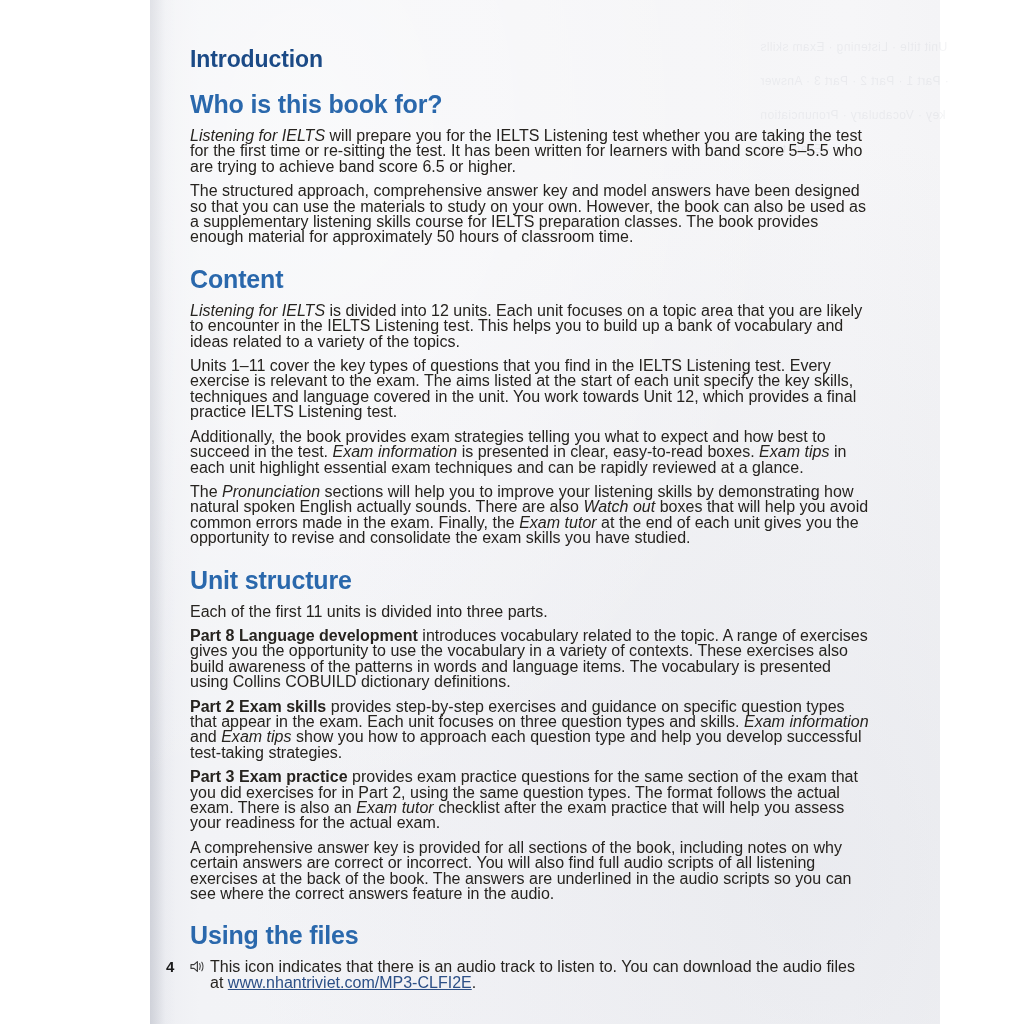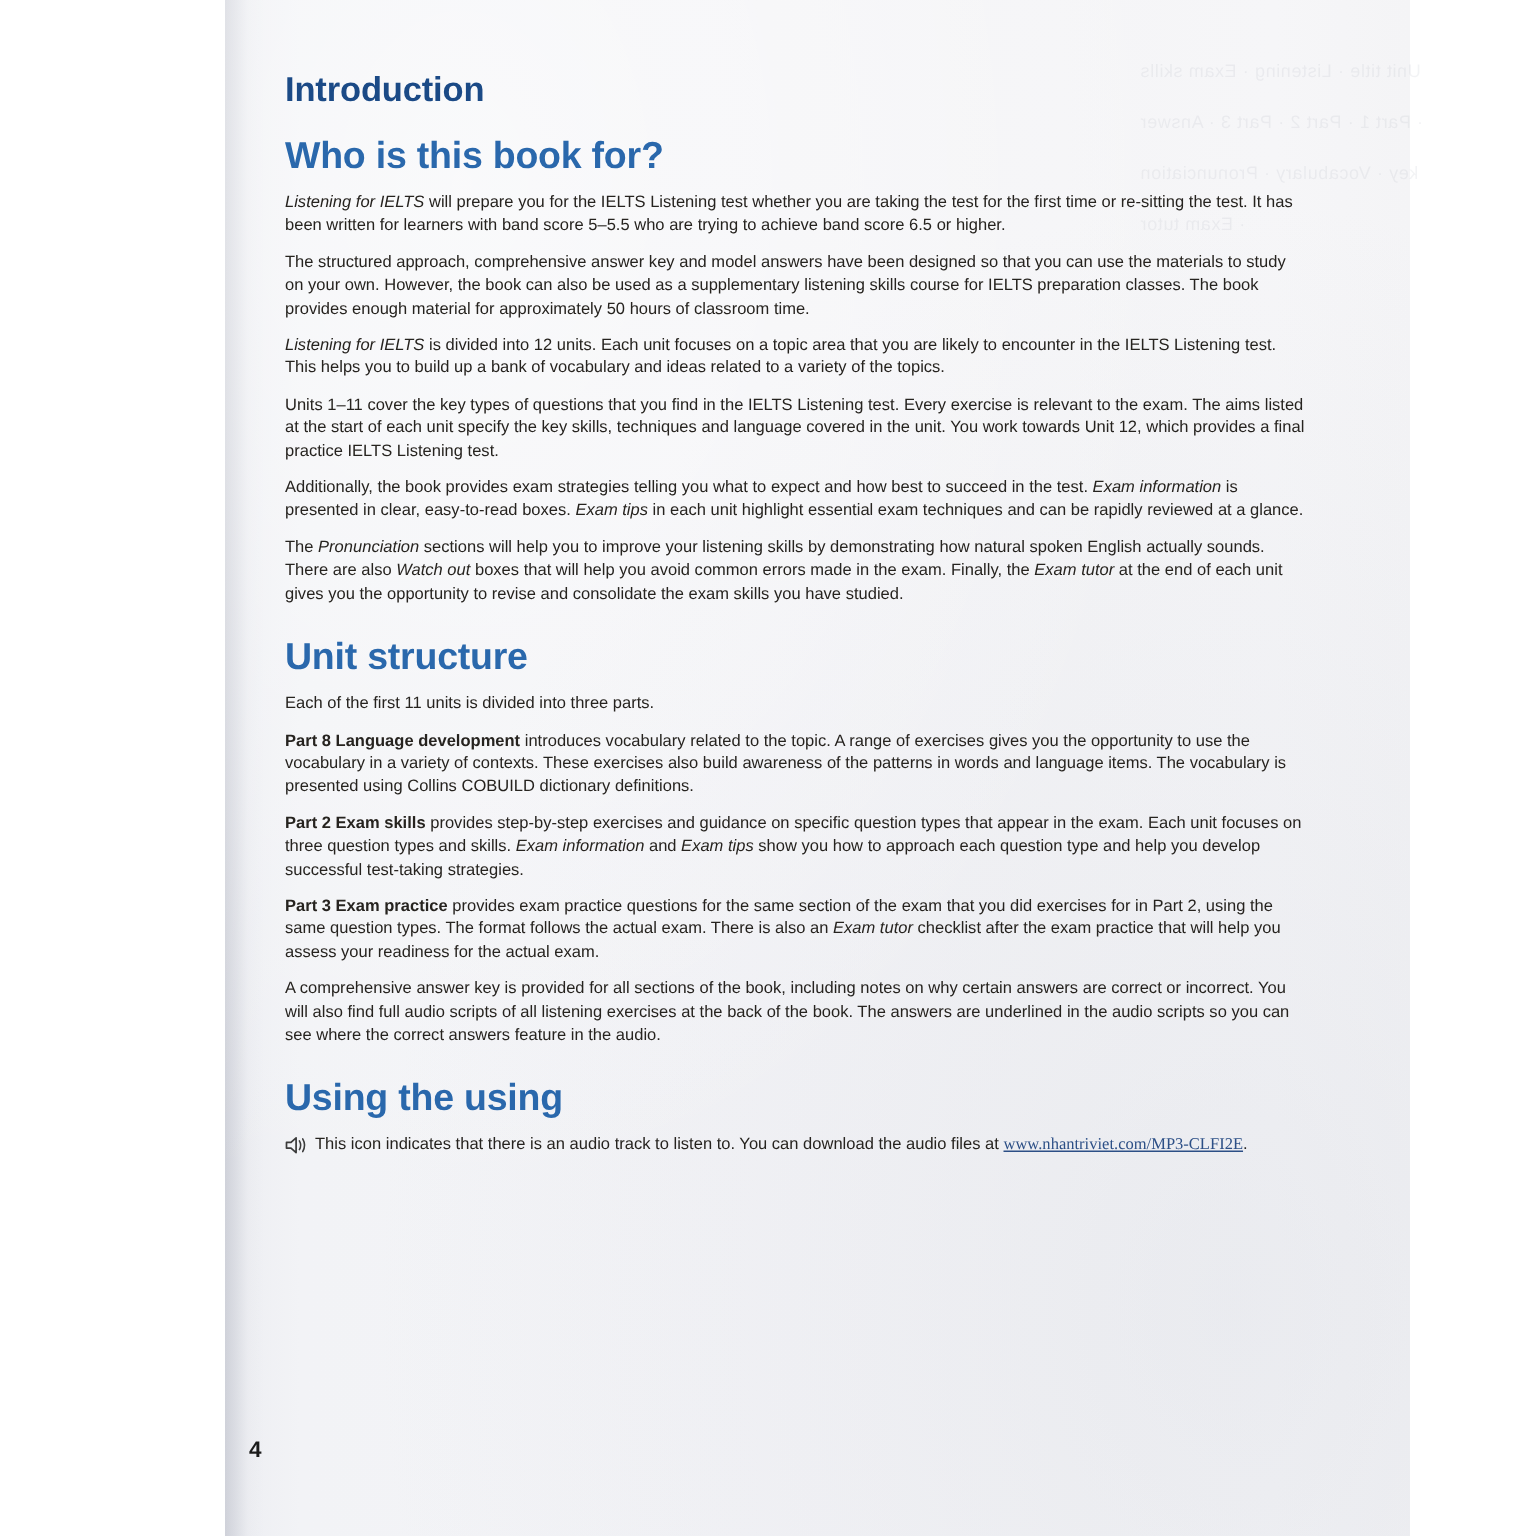--- a/index.html
+++ b/index.html
@@ -99,35 +99,34 @@
   h2.section-head {
     font-size: 25px;
     font-weight: bold;
     color: #2a68ac;
     margin: 20px 0 0 0;
     letter-spacing: -0.15px;
   }
   h2.section-head.tight { margin-top: 17px; }
 
   p.body {
-    font-size: 11px;
+    font-size: 16px;
     line-height: 15.4px;
     margin: 9px 0 0 0;
     color: #26231f;
     letter-spacing: 0.01px;
   }
   p.body.gap { }
 
   em { font-style: italic; }
   .b { font-weight: bold; }
 
   a.audio-link {
     color: #2c4f86;
     text-decoration: underline;
-    font-family: Liberation Serif, serif;
   }
 
   .audio-para {
     position: relative;
     padding-left: 20px;
   }
   .speaker-icon {
     position: absolute;
     left: 0;
     top: 1px;
@@ -155,31 +154,32 @@
   <div id="gutter-shade"></div>
   <div id="showthrough">Unit title · Listening · Exam skills · Part 1 · Part 2 · Part 3 · Answer key · Vocabulary · Pronunciation · Exam tutor</div>
   <div id="paper-tone"></div>
 
   <div id="content">
     <h1 class="doc-title">Introduction</h1>
     <div id="sections-root">
         <h2 class="section-head tight">Who is this book for?</h2>
         <p class="body"><em>Listening for IELTS</em><span> will prepare you for the IELTS Listening test whether you are taking the test for the first time or re-sitting the test. It has been written for learners with band score 5–5.5 who are trying to achieve band score 6.5 or higher.</span></p>
         <p class="body gap"><span>The structured approach, comprehensive answer key and model answers have been designed so that you can use the materials to study on your own. However, the book can also be used as a supplementary listening skills course for IELTS preparation classes. The book provides enough material for approximately 50 hours of classroom time.</span></p>
+        <h2 class="section-head">Content</h2>
         <p class="body"><em>Listening for IELTS</em><span> is divided into 12 units. Each unit focuses on a topic area that you are likely to encounter in the IELTS Listening test. This helps you to build up a bank of vocabulary and ideas related to a variety of the topics.</span></p>
         <p class="body gap"><span>Units 1–11 cover the key types of questions that you find in the IELTS Listening test. Every exercise is relevant to the exam. The aims listed at the start of each unit specify the key skills, techniques and language covered in the unit. You work towards Unit 12, which provides a final practice IELTS Listening test.</span></p>
         <p class="body gap"><span>Additionally, the book provides exam strategies telling you what to expect and how best to succeed in the test. </span><em>Exam information</em><span> is presented in clear, easy-to-read boxes. </span><em>Exam tips</em><span> in each unit highlight essential exam techniques and can be rapidly reviewed at a glance.</span></p>
         <p class="body gap"><span>The </span><em>Pronunciation</em><span> sections will help you to improve your listening skills by demonstrating how natural spoken English actually sounds. There are also </span><em>Watch out</em><span> boxes that will help you avoid common errors made in the exam. Finally, the </span><em>Exam tutor</em><span> at the end of each unit gives you the opportunity to revise and consolidate the exam skills you have studied.</span></p>
         <h2 class="section-head">Unit structure</h2>
         <p class="body"><span>Each of the first 11 units is divided into three parts.</span></p>
         <p class="body gap"><span class="b">Part 8 Language development</span><span> introduces vocabulary related to the topic. A range of exercises gives you the opportunity to use the vocabulary in a variety of contexts. These exercises also build awareness of the patterns in words and language items. The vocabulary is presented using Collins COBUILD dictionary definitions.</span></p>
         <p class="body gap"><span class="b">Part 2 Exam skills</span><span> provides step-by-step exercises and guidance on specific question types that appear in the exam. Each unit focuses on three question types and skills. </span><em>Exam information</em><span> and </span><em>Exam tips</em><span> show you how to approach each question type and help you develop successful test-taking strategies.</span></p>
         <p class="body gap"><span class="b">Part 3 Exam practice</span><span> provides exam practice questions for the same section of the exam that you did exercises for in Part 2, using the same question types. The format follows the actual exam. There is also an </span><em>Exam tutor</em><span> checklist after the exam practice that will help you assess your readiness for the actual exam.</span></p>
         <p class="body"><span>A comprehensive answer key is provided for all sections of the book, including notes on why certain answers are correct or incorrect. You will also find full audio scripts of all listening exercises at the back of the book. The answers are underlined in the audio scripts so you can see where the correct answers feature in the audio.</span></p>
-        <h2 class="section-head">Using the using</h2>
+        <h2 class="section-head">Using the files</h2>
         <p class="body audio-para"><span class="speaker-icon"><svg viewBox="0 0 16 13" width="16" height="13" aria-hidden="true">
               <path d="M1 4.6 H4 L7.4 1.6 V11.4 L4 8.4 H1 Z" fill="none" stroke="#3b3b3b" stroke-width="1.15" stroke-linejoin="round"></path>
               <path d="M9.6 3.6 Q11.3 6.5 9.6 9.4" fill="none" stroke="#3b3b3b" stroke-width="1.05" stroke-linecap="round"></path>
               <path d="M11.8 2.3 Q14.3 6.5 11.8 10.7" fill="none" stroke="#3b3b3b" stroke-width="1.05" stroke-linecap="round"></path>
             </svg></span><span>This icon indicates that there is an audio track to listen to. You can download the audio files at </span><a class="audio-link" href="#">www.nhantriviet.com/MP3-CLFI2E</a><span>.</span></p>
       </div>
   </div>
 
   <div id="page-number">4</div>
 

